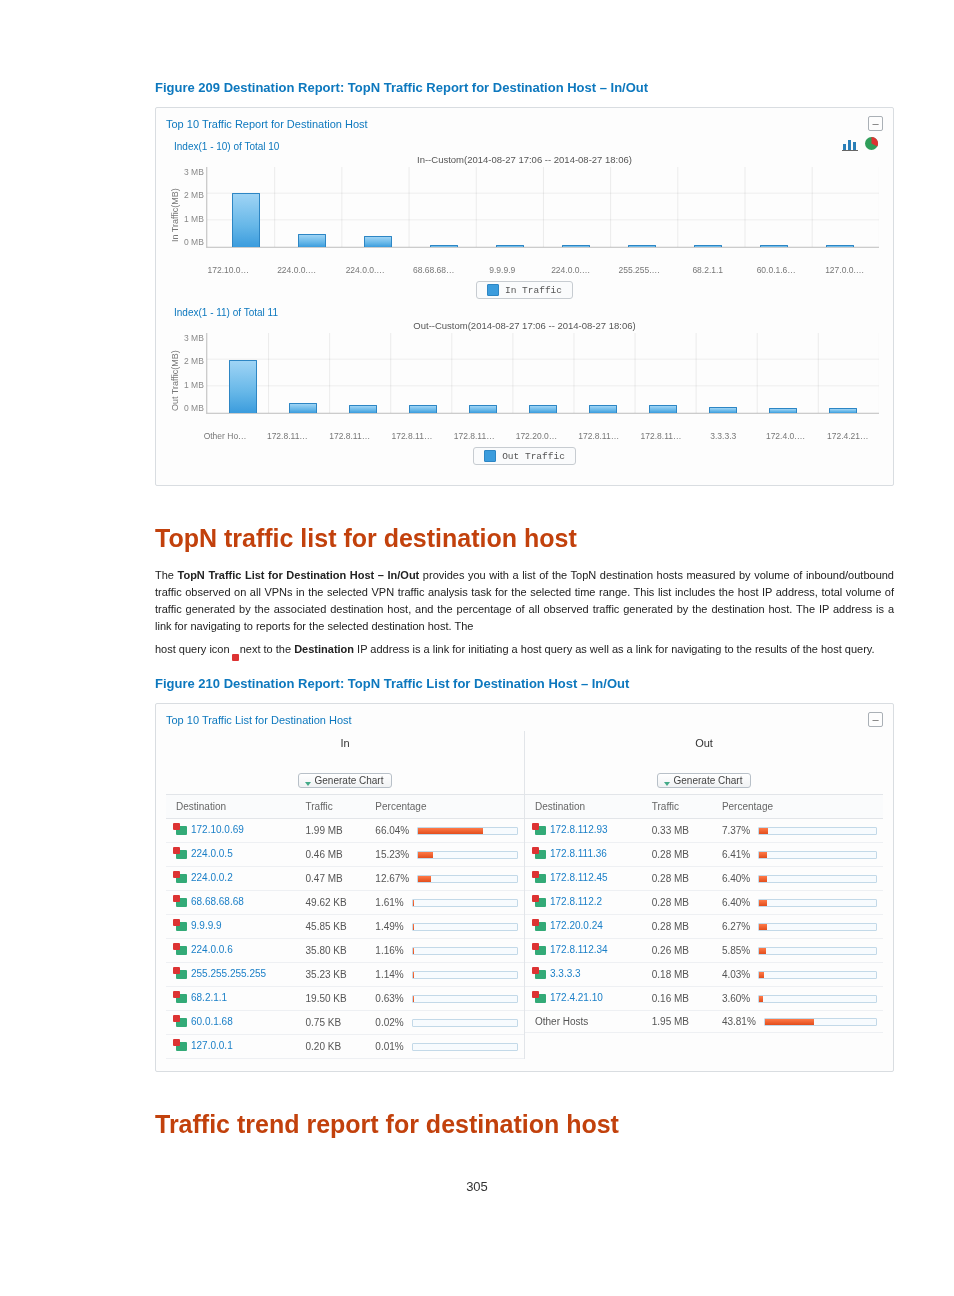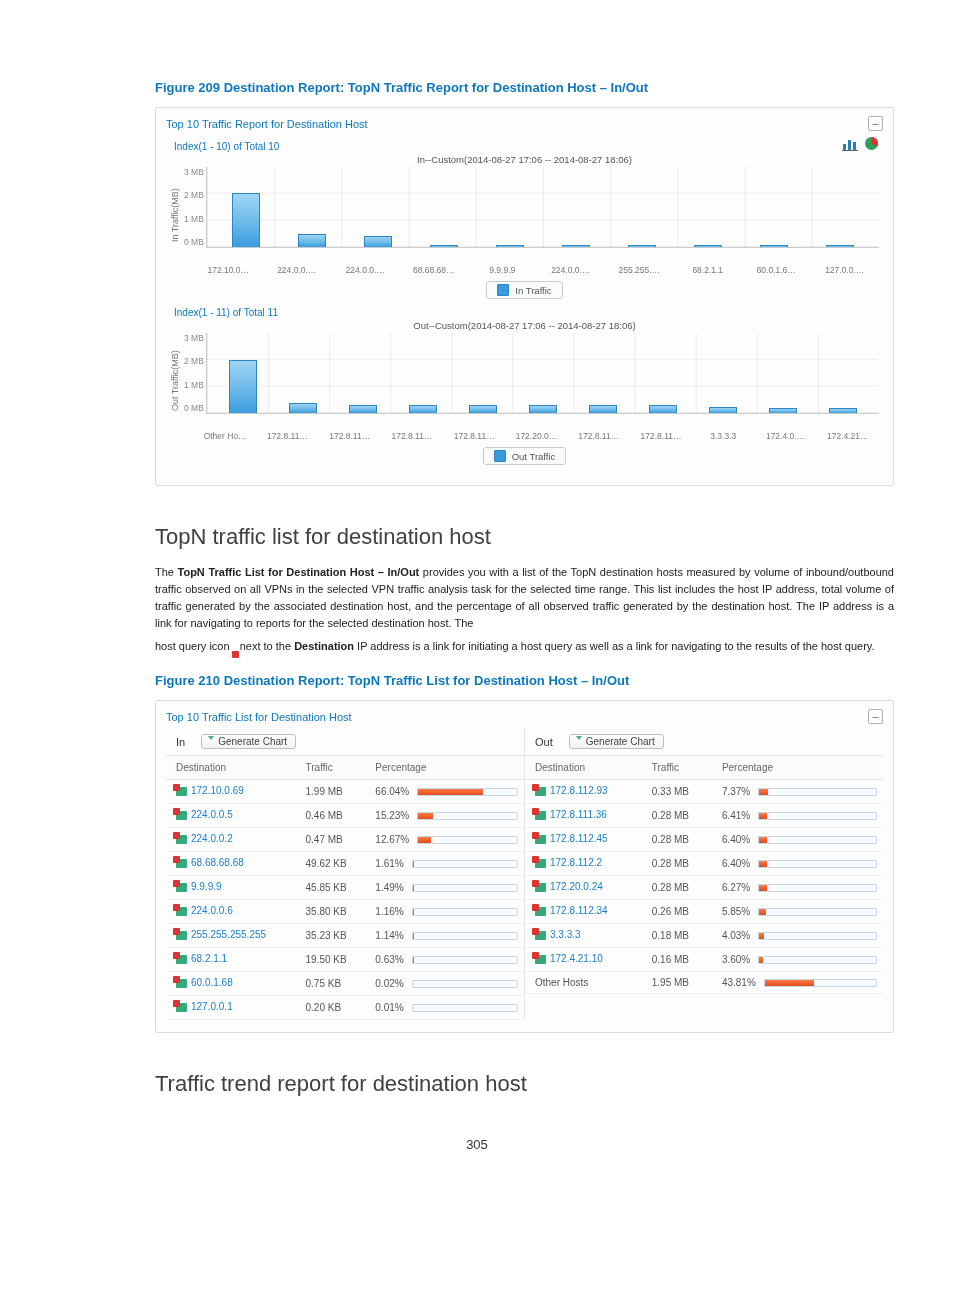--- a/index.html
+++ b/index.html
@@ -147,20 +147,21 @@
   .legend-box {
     margin: 6px auto 2px;
     border: 1px solid #c7ccd1;
     border-radius: 3px;
     padding: 2px 10px;
     font-size: 9.5px;
     color: #555;
     display: flex; align-items: center; gap: 6px;
     width: fit-content;
     background: #fafbfc;
+    font-family: Liberation Mono, monospace;
   }
   .legend-swatch {
     width: 10px; height: 10px;
     background: #3b9cdd;
     border: 1px solid #2d86c4;
     border-radius: 1px;
   }
 
   
   .dual {
@@ -169,28 +170,29 @@
   }
   .half {
     flex: 1;
     border-right: 1px solid #e2e5e9;
     box-sizing: border-box;
   }
   .half:last-child { border-right: none; }
   .tab-header {
     display: flex;
     align-items: center;
-    gap: 16px;
+    gap: 24px;
     padding: 6px 10px 6px 10px;
     border-bottom: 1px solid #e2e5e9;
     font-size: 11px;
+    flex-direction: column;
   }
   .gen-btn {
     display: inline-flex;
-    align-items: flex-start;
+    align-items: flex-end;
     gap: 4px;
     border: 1px solid #b8c0c8;
     border-radius: 3px;
     padding: 1px 8px 1px 6px;
     font-size: 10px;
     color: #444;
     background: linear-gradient(#fff,#f0f2f4);
   }
   .tri-down {
     width: 0; height: 0;
@@ -250,23 +252,23 @@
     min-width: 70px;
   }
   .pct-fill {
     position: absolute;
     left: 0; top: 0; bottom: 0;
     background: linear-gradient(#ff7a48,#e24d1c);
   }
 
   
   h2.sec {
-    color: #404040;
-    font-weight: 400;
-    font-size: 22px;
+    color: #c2410c;
+    font-weight: 700;
+    font-size: 25px;
     margin: 38px 0 14px;
   }
   p.prose {
     font-size: 11px;
     line-height: 1.55;
     text-align: justify;
     margin: 0 0 6px;
     color: #222;
   }
   p.prose b { font-weight: 700; }

